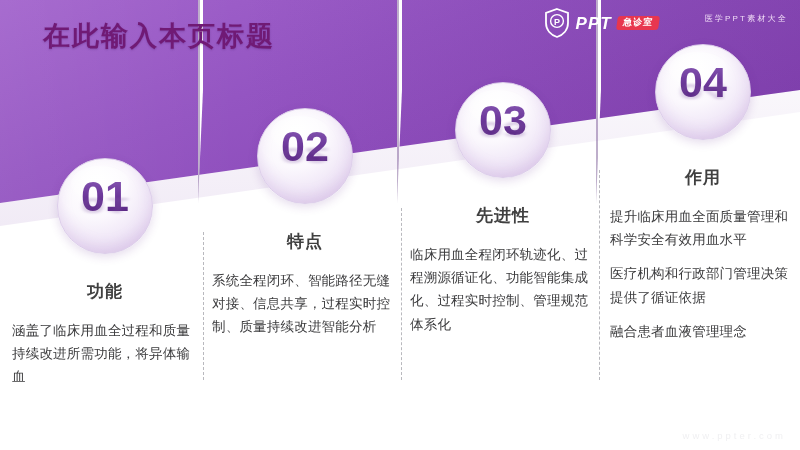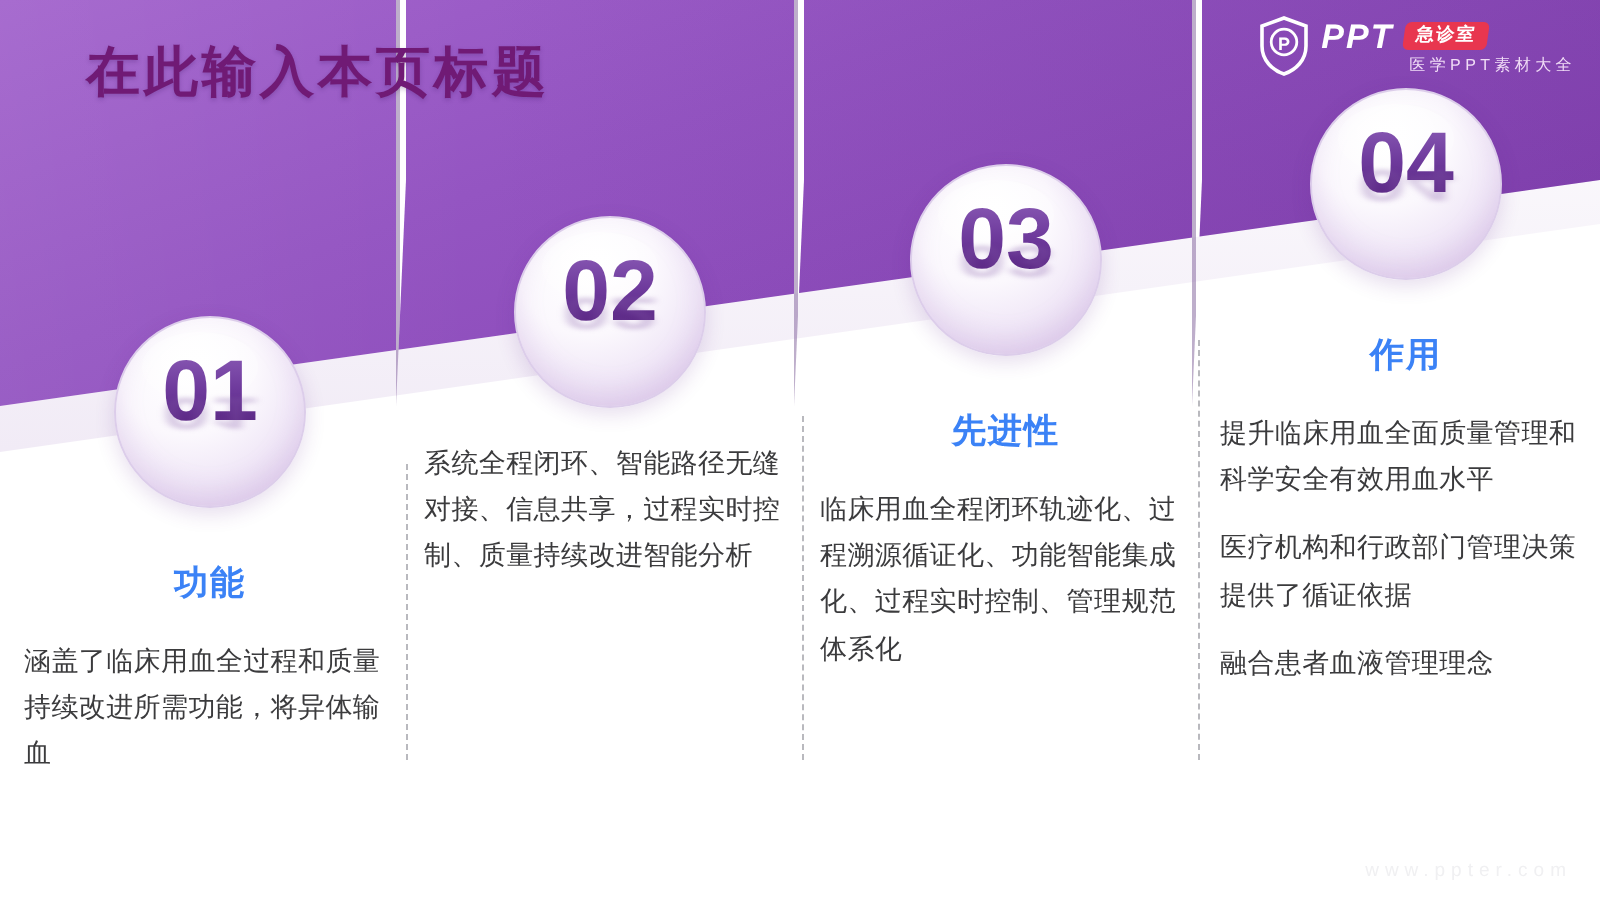--- a/index.html
+++ b/index.html
@@ -85,21 +85,21 @@
     align-items: center;
     gap: 6px;
   }
   .logo-shield {
     width: 26px;
     height: 30px;
     position: relative;
     flex: none;
   }
   .logo-shield svg { display: block; }
-  .logo-textwrap { display: flex; flex-direction: column; gap: 2px; }
+  .logo-textwrap { display: flex; flex-direction: row; gap: 2px; }
   .logo-row1 { display: flex; align-items: center; gap: 5px; }
   .logo-ppt {
     font-size: 17px;
     font-weight: bold;
     font-style: italic;
     color: #ffffff;
     letter-spacing: 1px;
     line-height: 1;
   }
   .logo-tag {
@@ -192,21 +192,21 @@
     transform-origin: top center;
     filter: blur(2.2px);
   }
 
   
   .col-heading {
     margin-top: 26px;
     text-align: center;
     font-size: 17px;
     font-weight: bold;
-    color: #3b82f6;
+    color: #404040;
     letter-spacing: 1px;
   }
   .col-body {
     margin-top: 16px;
     font-size: 13.5px;
     line-height: 1.72;
     color: #3b3b3d;
     letter-spacing: 0.2px;
     text-align: left;
   }
@@ -278,20 +278,21 @@
       <p>涵盖了临床用血全过程和质量持续改进所需功能，将异体输血</p>
     </div>
   </div>
 
   <div class="col col2" style="top:108px;">
     <div class="sphere">
       <div class="gloss"></div>
       <div class="num">02</div>
       <div class="num-reflect">02</div>
     </div>
+    <div class="col-heading">特点</div>
     <div class="col-body">
       <p>系统全程闭环、智能路径无缝对接、信息共享，过程实时控制、质量持续改进智能分析</p>
     </div>
   </div>
 
   <div class="col col3" style="top:82px;">
     <div class="sphere">
       <div class="gloss"></div>
       <div class="num">03</div>
       <div class="num-reflect">03</div>

